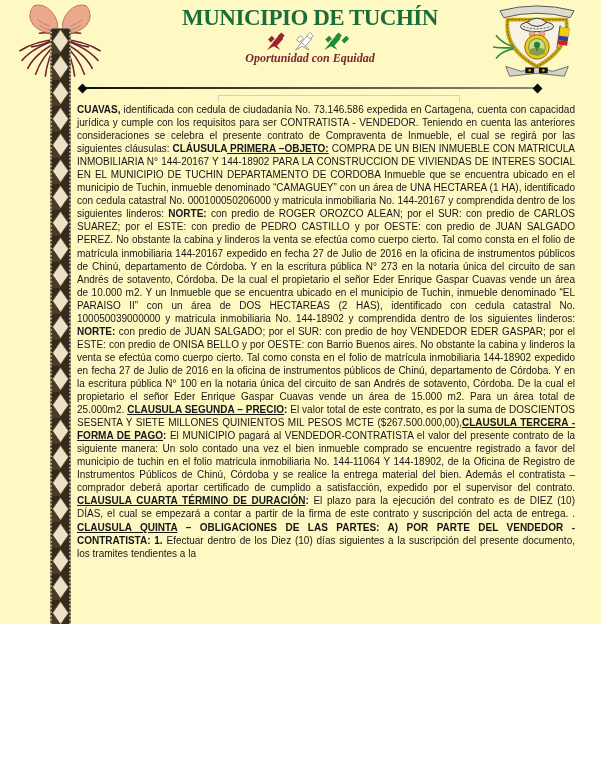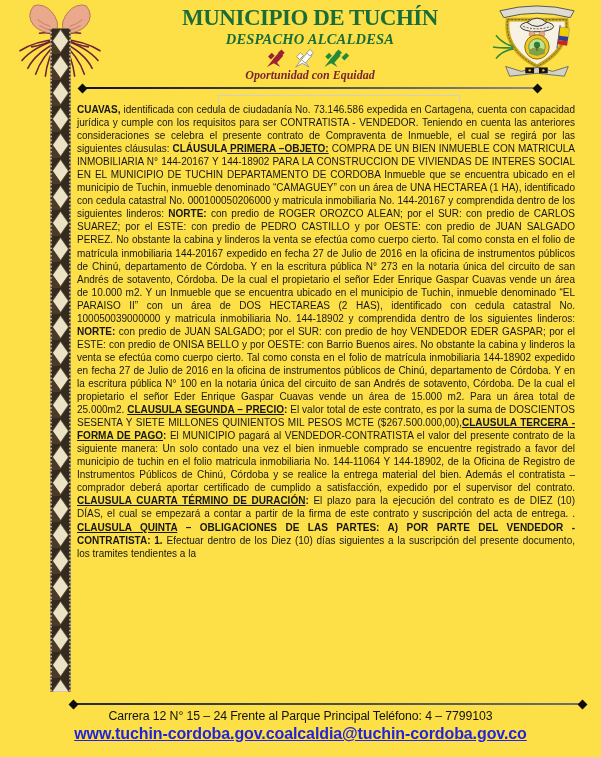--- a/index.html
+++ b/index.html
@@ -1,17 +1,17 @@
 <!DOCTYPE html>
 <html style="--green: #1a6c38; --maroon: #7a2430; --link: #2323dd; --band_dark: #342a1d; --band_cream: #ece3c6; --fiber: #6e2233; --skin: #eaa88d;"><head>
 <meta charset="utf-8">
 <style>
   html,body{margin:0;padding:0;background:#ffffff;}
   .page{
-    position:relative;width:601px;height:757px;background:#fde047;
+    position:relative;width:601px;height:624px;background:#fef9c3;
     overflow:hidden;font-family:"Liberation Sans",sans-serif;
   }
   
   .hands{position:absolute;left:6px;top:2px;}
   .band{position:absolute;left:50px;top:28px;}
   .header-center{
     position:absolute;left:165px;top:6px;width:290px;text-align:center;
   }
   .title{
     font-family:"Liberation Serif",serif;font-weight:bold;color:var(--green);
@@ -107,21 +107,20 @@
         <line x1="1" y1="0" x2="1" y2="26" stroke="#ece3c6" stroke-width="1.4" stroke-dasharray="1.6 2.2"></line>
         <line x1="20" y1="0" x2="20" y2="26" stroke="#ece3c6" stroke-width="1.4" stroke-dasharray="1.6 2.2"></line>
       </pattern>
     </defs>
     <rect x="0" y="0" width="21" height="664" fill="url(#weave)"></rect>
     <rect x="0" y="0" width="21" height="664" fill="none" stroke="#c9b48c" stroke-width="1"></rect>
   </svg>
 
   <div class="header-center">
     <div class="title">MUNICIPIO DE TUCHÍN</div>
-    <div class="subtitle">DESPACHO ALCALDESA</div>
     <svg class="logo-figures" width="88" height="21" viewBox="0 0 92 22">
       <g fill="#9c2230">
         <path d="M1 20 L8 11 L15 20 L8 16 Z"></path>
         <path d="M7 12 L14 4 L18 8 L11 16 Z"></path>
         <path d="M16 1.5 L19.5 5 L16 8.5 L12.5 5 Z"></path>
         <path d="M2 9 L6 5 L9 8 L5 12 Z"></path>
       </g>
       <g fill="#ffffff" stroke="#8a8a8a" stroke-width="0.9">
         <path d="M31 20 L38 11 L45 20 L38 16 Z"></path>
         <path d="M37 12 L44 4 L48 8 L41 16 Z"></path>

